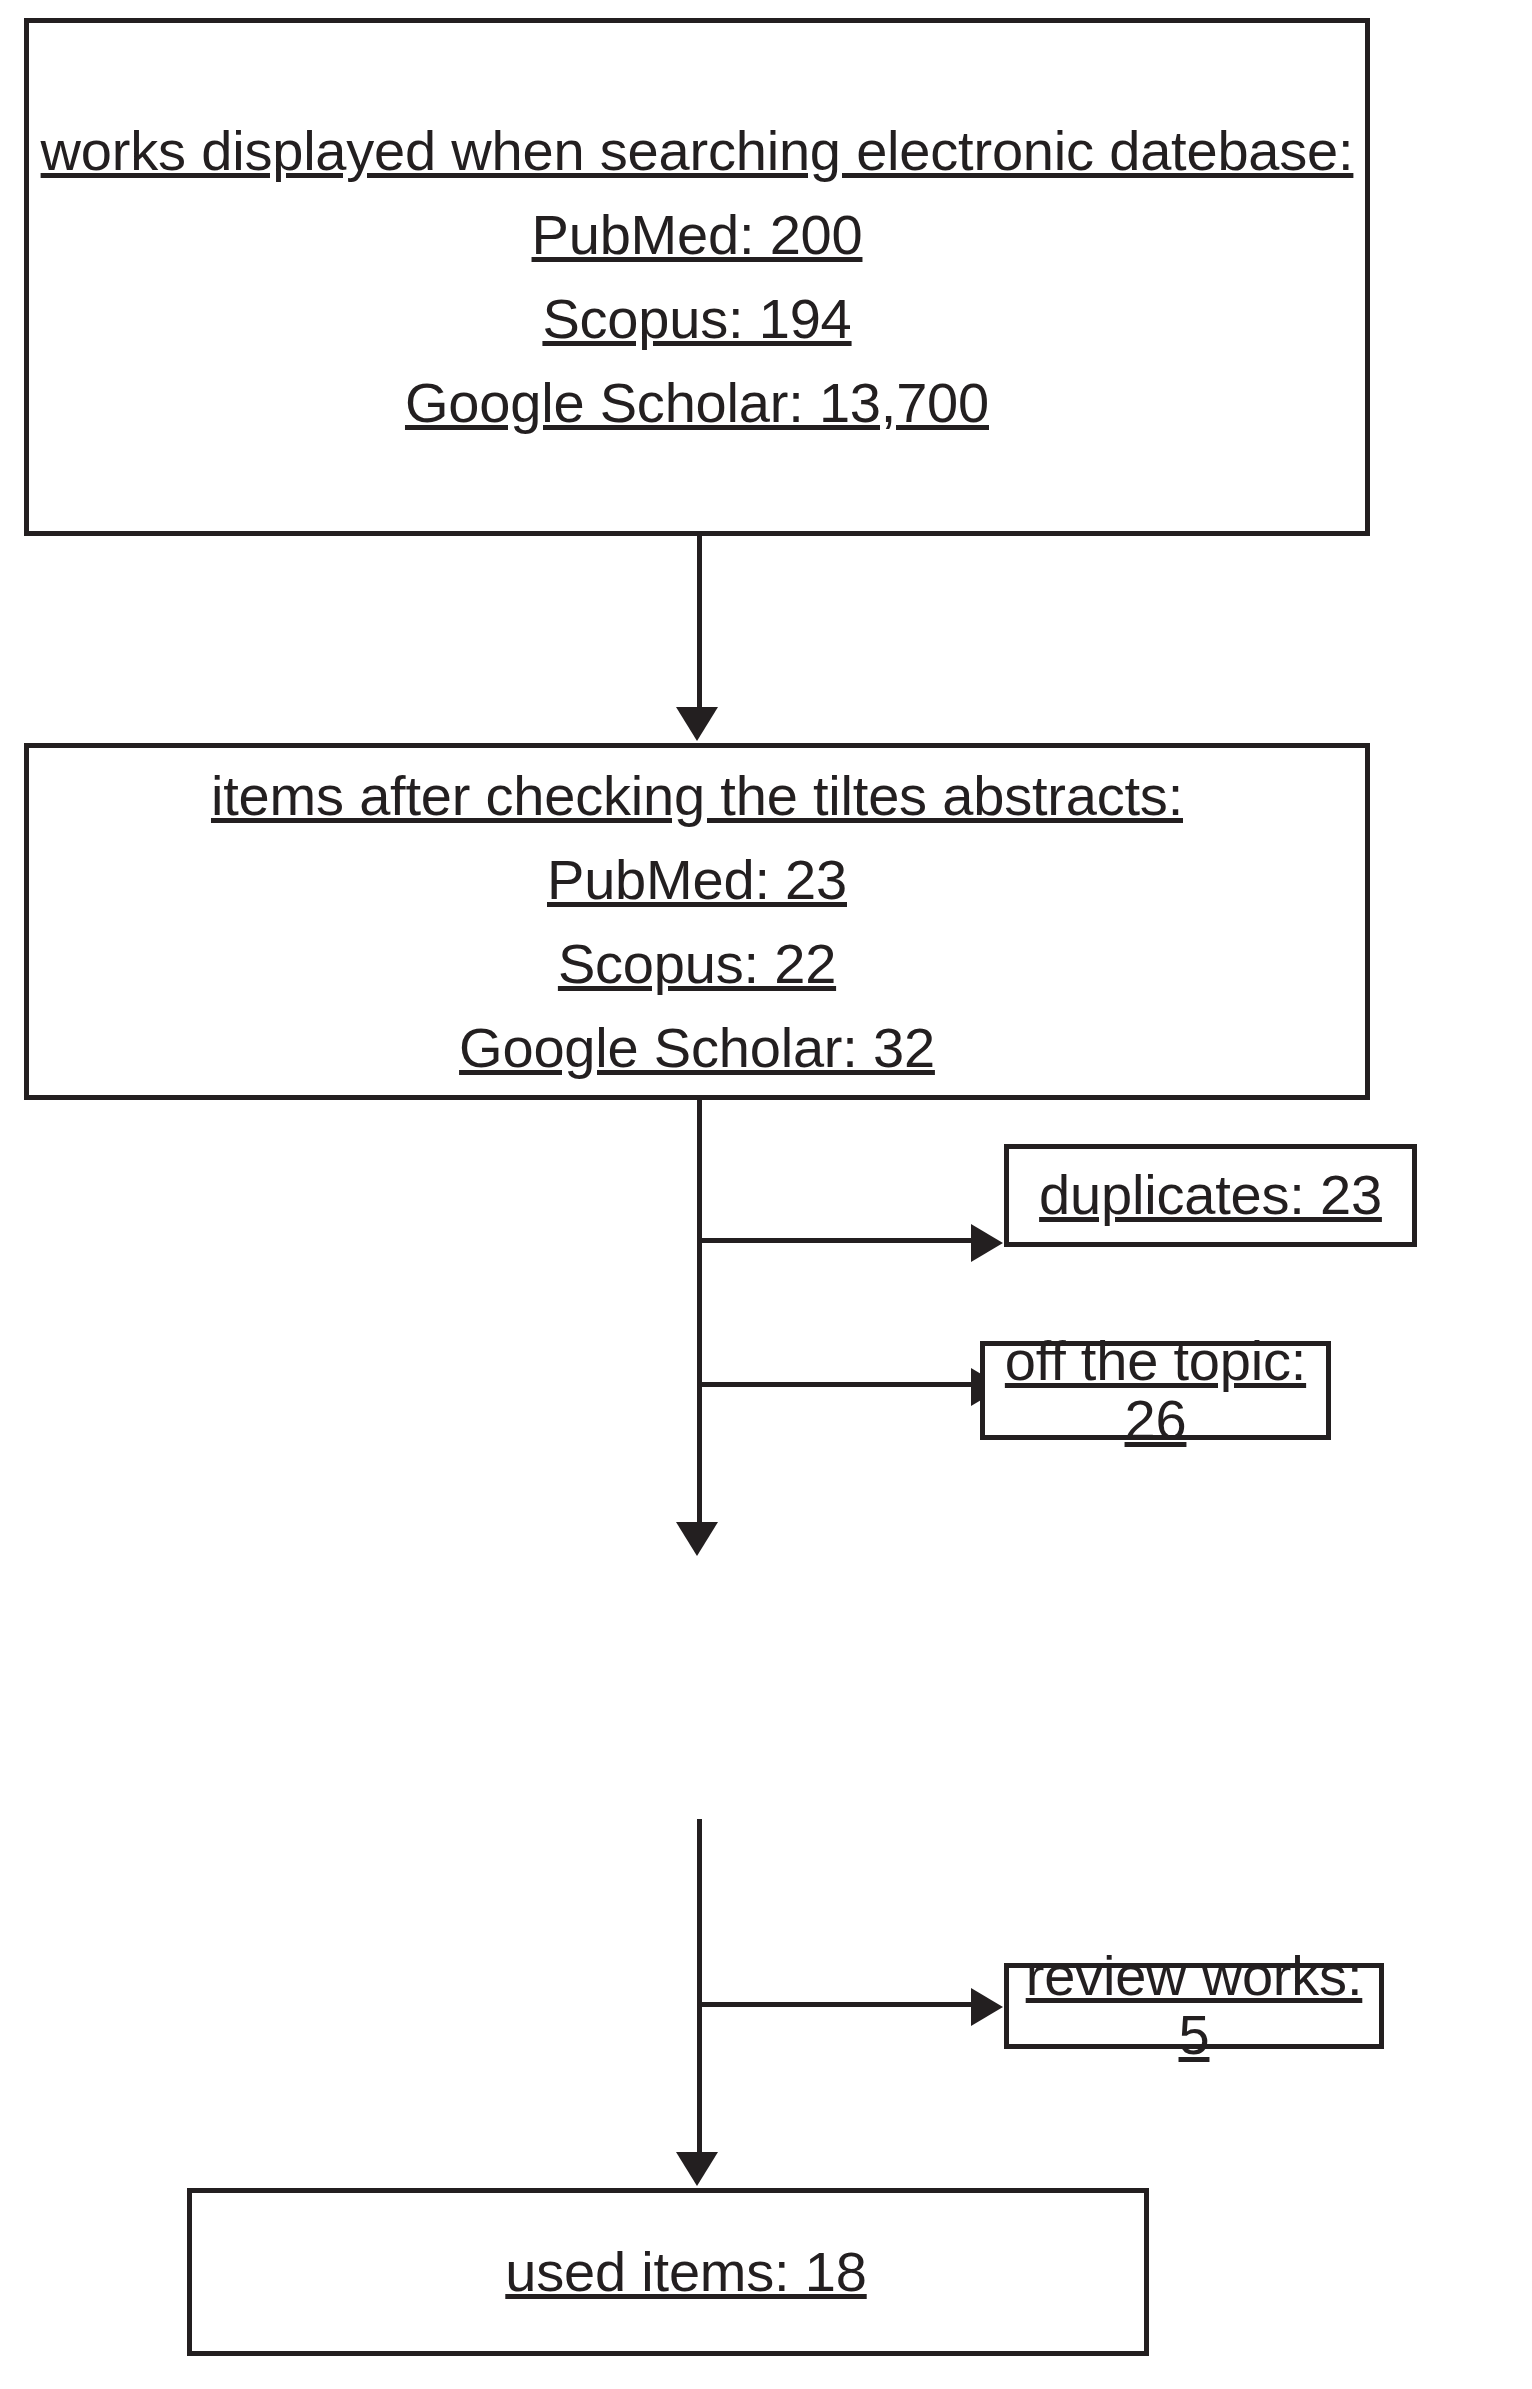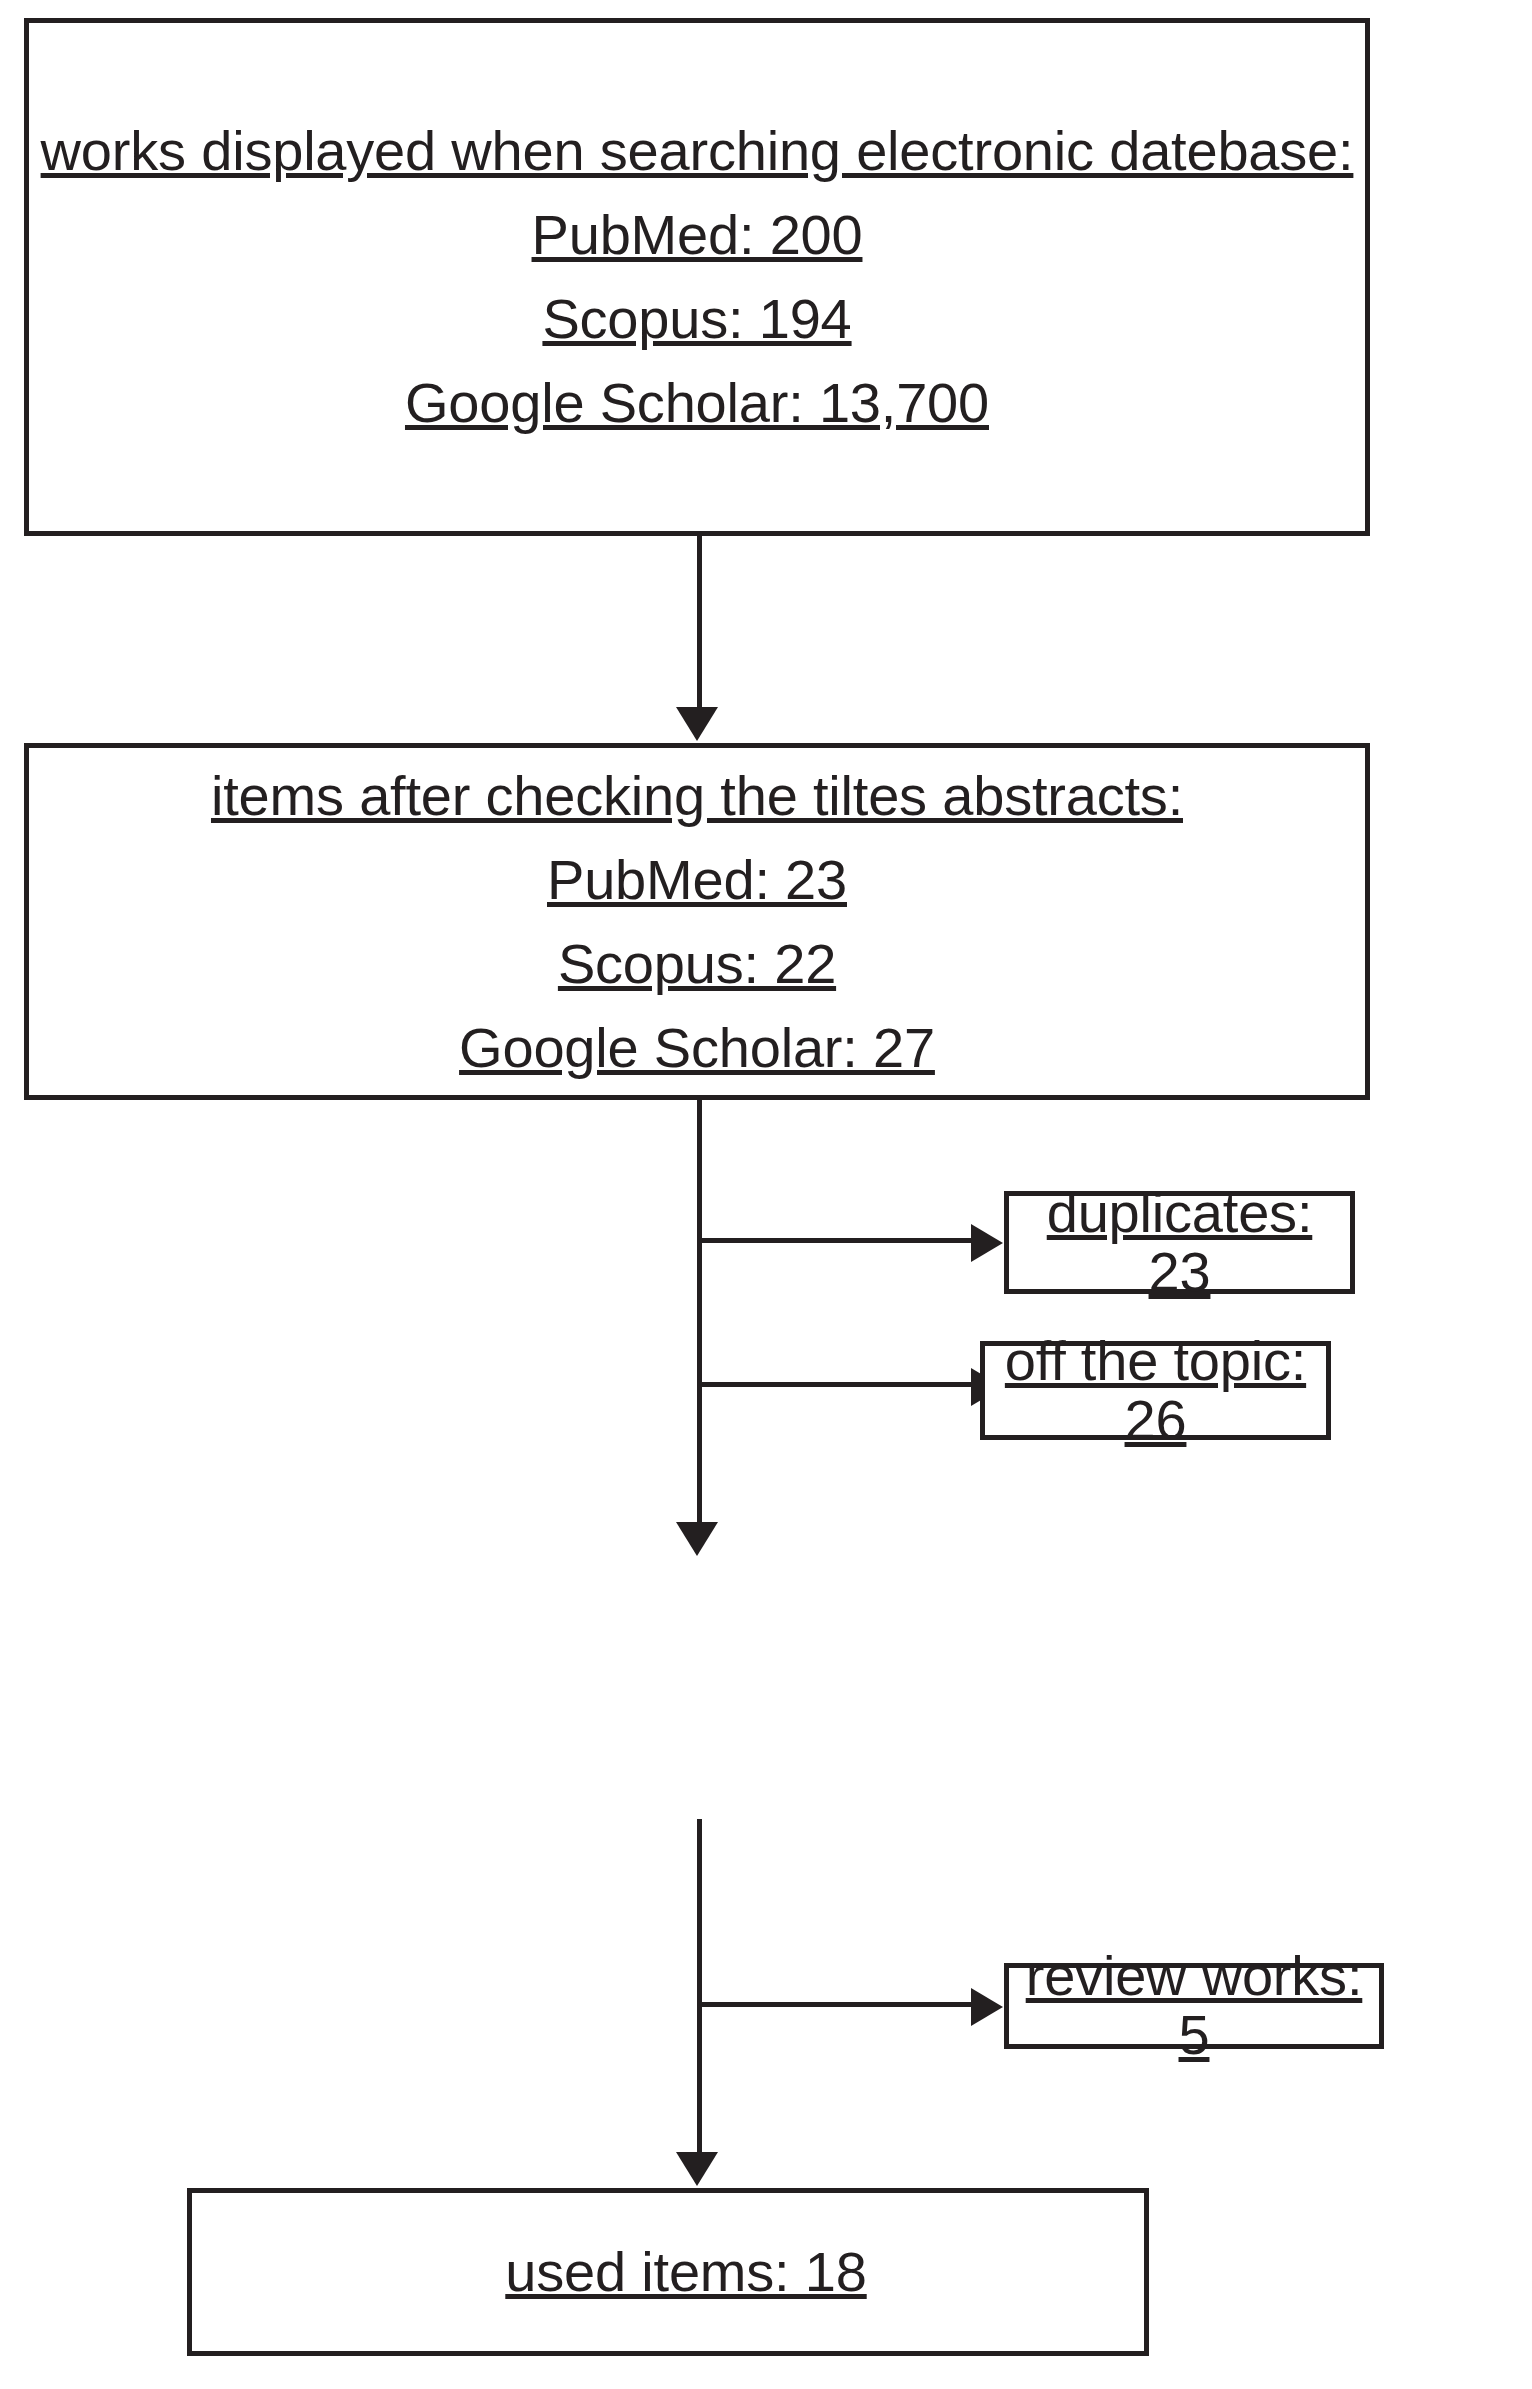--- a/index.html
+++ b/index.html
@@ -37,21 +37,21 @@
     letter-spacing: -0.2px;
     text-decoration: underline;
   }
   
   #box-search    { left: 24px;  top: 18px;   width: 1346px; height: 518px; }
   #box-titles    { left: 24px;  top: 743px;  width: 1346px; height: 357px; }
   #box-included  { left: 24px;  top: 1558px; width: 1346px; height: 261px; }
   #box-used      { left: 187px; top: 2188px; width: 962px; height: 168px; padding-left: 36px; }
 
   
-  #box-duplicates { left: 1004px; top: 1191px; width: 351px; height: 103px; }
+  #box-duplicates { left: 1004px; top: 1144px; width: 413px; height: 103px; }
   #box-offtopic   { left: 980px; top: 1341px; width: 351px; height: 99px; }
   #box-review     { left: 1004px; top: 1963px; width: 380px; height: 86px; }
   #box-duplicates .txt,
   #box-offtopic .txt,
   #box-review .txt { line-height: 1.05; }
 
   
   .vline {
     position: absolute;
     width: 5.4px;
@@ -111,21 +111,21 @@
 Google Scholar: 13,700</span>
   </div>
 
   <div class="vline" id="conn1-line"></div>
   <div class="arrow-down" id="conn1-arrow"></div>
 
   <div class="node" id="box-titles">
     <span class="txt">items after checking the tiltes abstracts:
 PubMed: 23
 Scopus: 22
-Google Scholar: 27</span>
+Google Scholar: 32</span>
   </div>
 
   <div class="vline" id="conn2-line"></div>
   <div class="arrow-down" id="conn2-arrow"></div>
 
   <div class="hline" id="branch1-line"></div>
   <div class="arrow-right" id="branch1-arrow"></div>
 
   <div class="hline" id="branch2-line"></div>
   <div class="arrow-right" id="branch2-arrow"></div>

